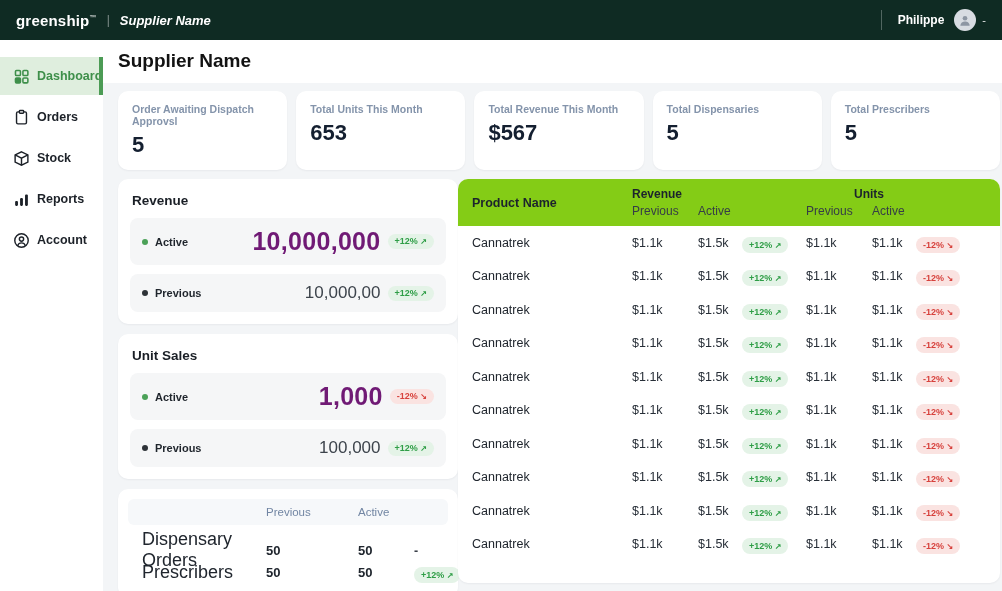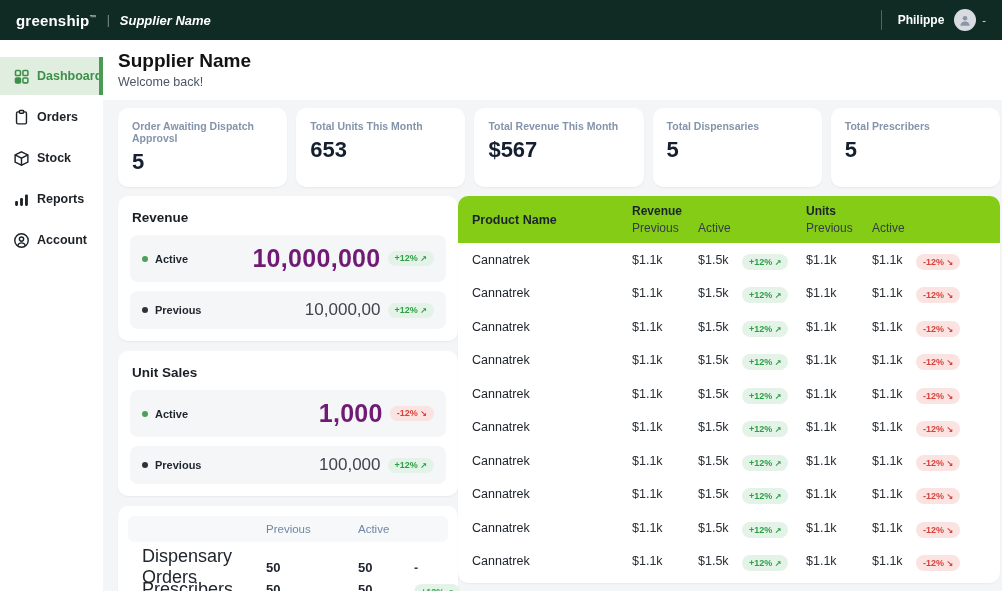--- a/index.html
+++ b/index.html
@@ -155,21 +155,20 @@
           <circle cx="12" cy="10" r="3"></circle>
           <path d="M6.5 19.5c1-3 3.2-4.2 5.5-4.2s4.5 1.2 5.5 4.2"></path>
       </svg>
       <span>Account</span>
     </div>
   </div>
 
   <div class="main">
     <div class="page-head">
       <div class="page-title">Supplier Name</div>
-      <div class="page-sub">Welcome back!</div>
     </div>
 
     <div class="content">
 
       <div class="stats-row">
         <div class="stat-card">
           <div class="stat-label">Order Awaiting Dispatch Approvsl</div>
           <div class="stat-value">5</div>
         </div>
         <div class="stat-card">
@@ -255,21 +254,21 @@
                   <span><span class="badge pos">+12% <span class="arr">↗</span></span></span>
                 </div>
               </div>
           </div>
         </div>
 
         <div class="product-card">
           <div class="p-grid p-head">
             <span class="pc-product">Product Name</span>
             <span class="group" style="grid-column:2;">Revenue</span>
-            <span class="group" style="grid-column:5;">Units</span>
+            <span class="group" style="grid-column:5;margin-left:48px;">Units</span>
             <span class="sub" style="grid-column:2;">Previous</span>
             <span class="sub" style="grid-column:3;">Active</span>
             <span class="sub" style="grid-column:5;">Previous</span>
             <span class="sub" style="grid-column:6;">Active</span>
           </div>
           <div class="p-body" id="product-body">
               <div class="p-grid p-row">
                 <span class="cell name">Cannatrek</span>
                 <span class="cell">$1.1k</span>
                 <span class="cell">$1.5k</span>

